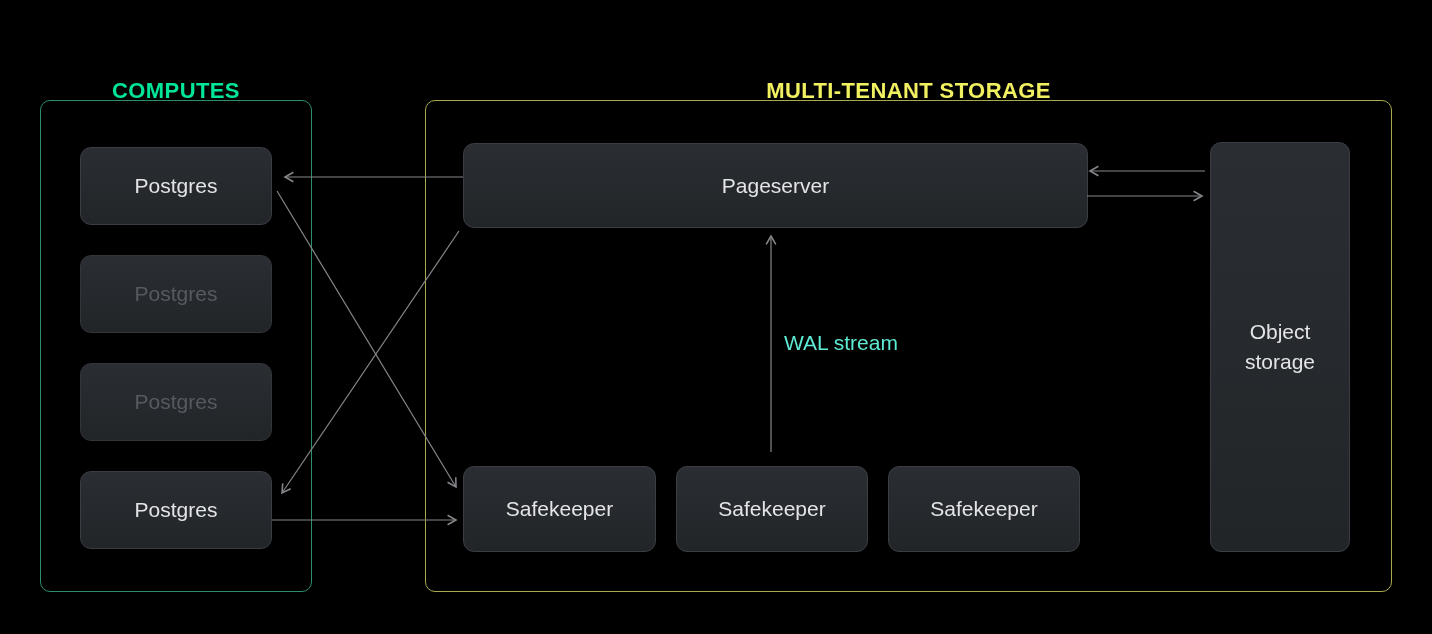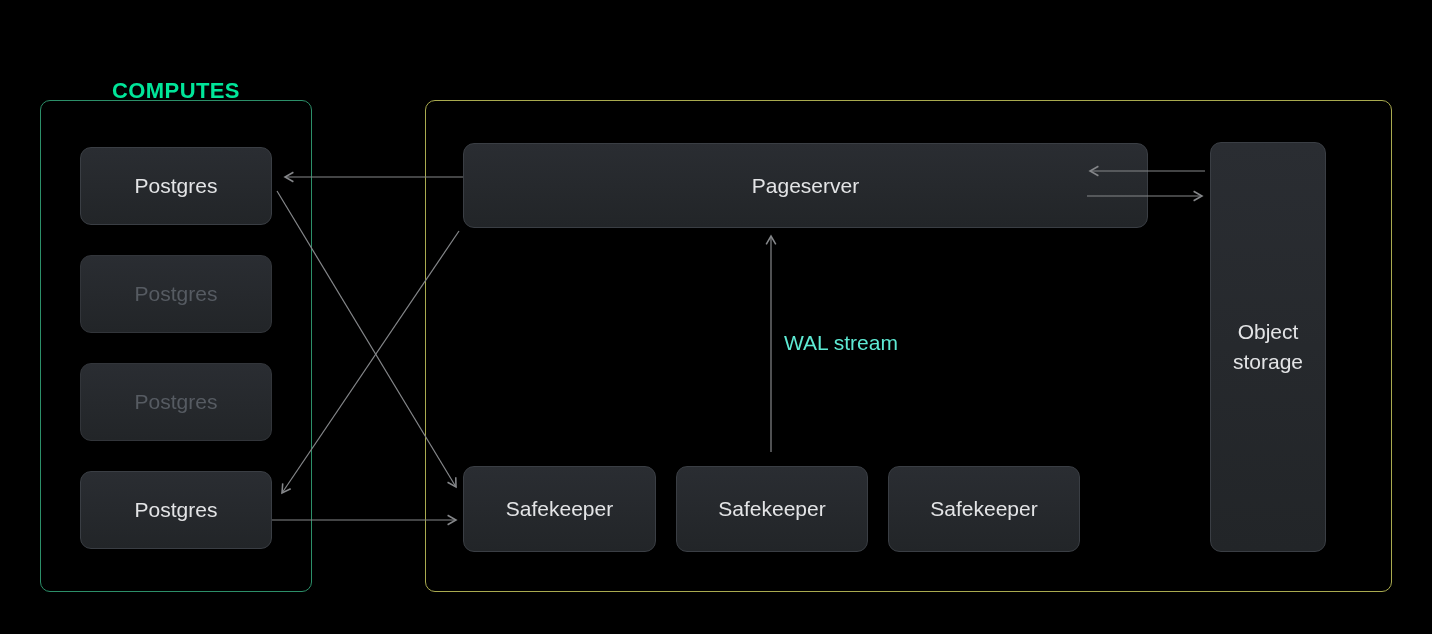--- a/index.html
+++ b/index.html
@@ -41,48 +41,49 @@
     font-weight: 400;
   }
   .node.dim { color: var(--node-text-dim, #565b62); border-color: #32353a; }
 
   .pg { left: 80px; width: 192px; height: 78px; }
   .pg1 { top: 147px; }
   .pg2 { top: 255px; }
   .pg3 { top: 363px; }
   .pg4 { top: 471px; }
 
-  .pageserver { left: 463px; top: 143px; width: 685px; height: 85px; }
+  .pageserver { left: 463px; top: 143px; width: 625px; height: 85px; }
 
   .sk  { top: 466px; height: 86px; align-items: center; }
   .sk1 { left: 463px; width: 193px; }
   .sk2 { left: 676px; width: 192px; }
   .sk3 { left: 888px; width: 192px; }
 
   .objstore {
-    left: 1210px; top: 142px; width: 116px; height: 410px;
+    left: 1210px; top: 142px; width: 140px; height: 410px;
     text-align: center; line-height: 1.45; padding: 12px 20px;
   }
 
   .arrows { position: absolute; left: 0; top: 0; width: 1432px; height: 634px; pointer-events: none; }
 
   .wal-label {
     position: absolute;
     left: 784px;
     top: 331px;
     font-size: 21px;
     color: #5eead4;
   }
 </style>
 </head>
 <body>
 
 <div class="canvas">
 
   <div class="section-title computes-title">COMPUTES</div>
+  <div class="section-title storage-title">MULTI-TENANT STORAGE</div>
 
   <div class="container computes-container"></div>
   <div class="container storage-container"></div>
 
   <div class="node pg pg1">
     <span>Postgres</span>
   </div>
   <div class="node pg pg2 dim">
     <span>Postgres</span>
   </div>

